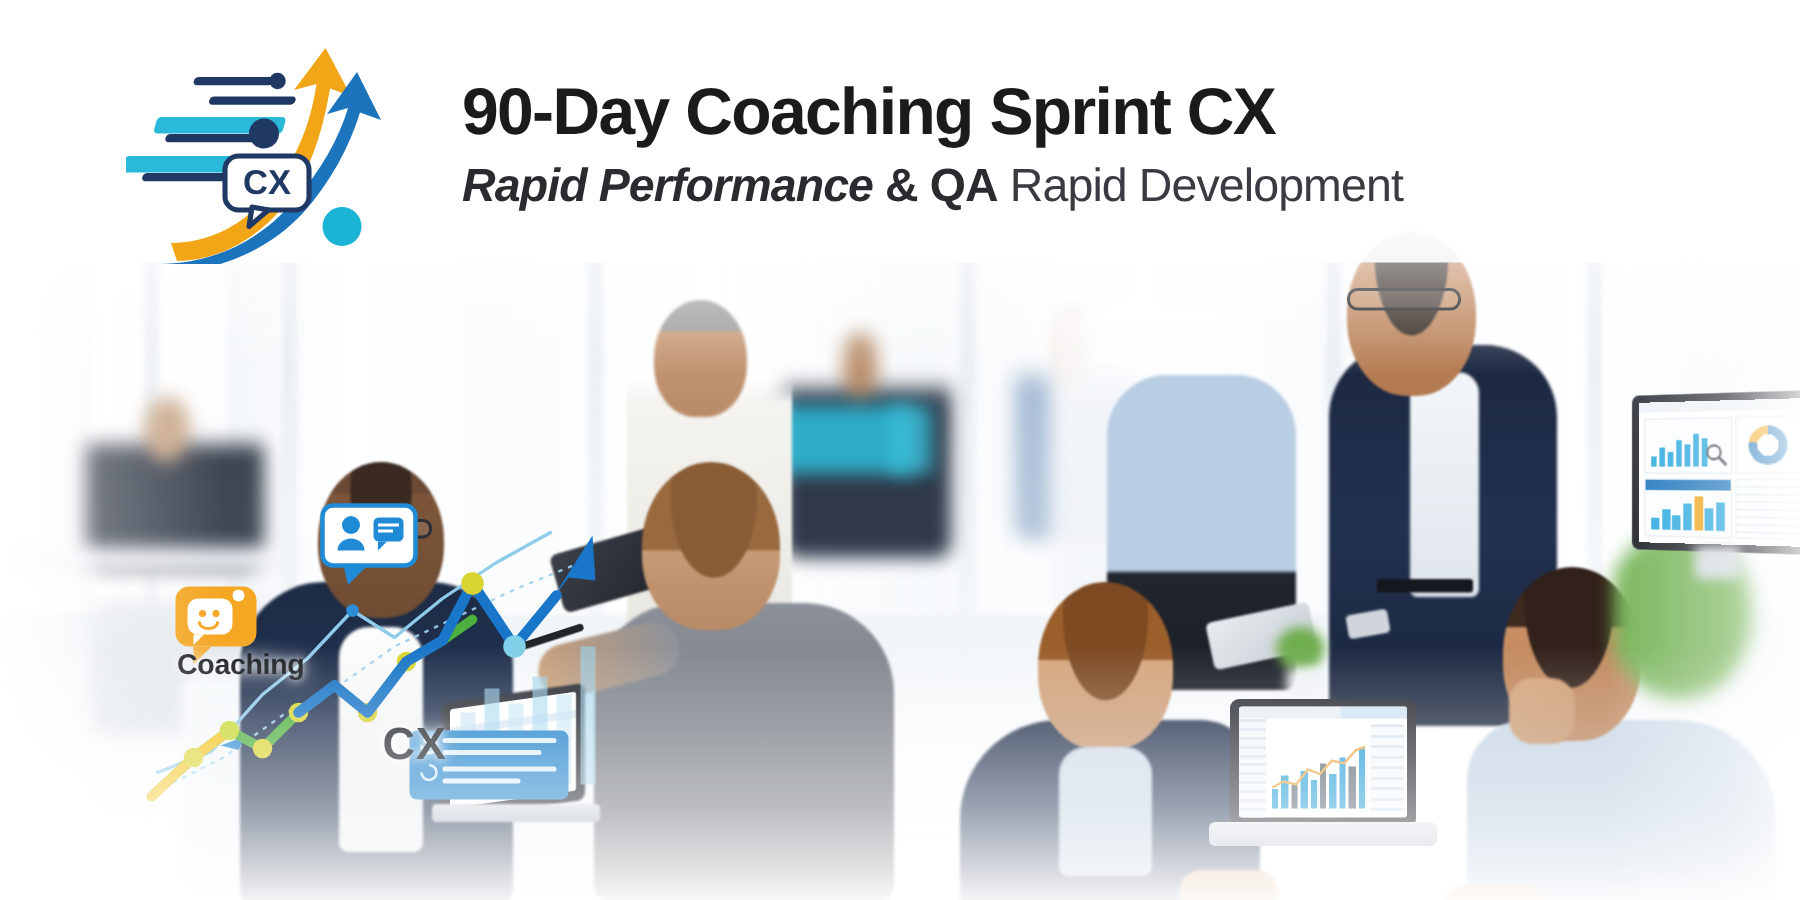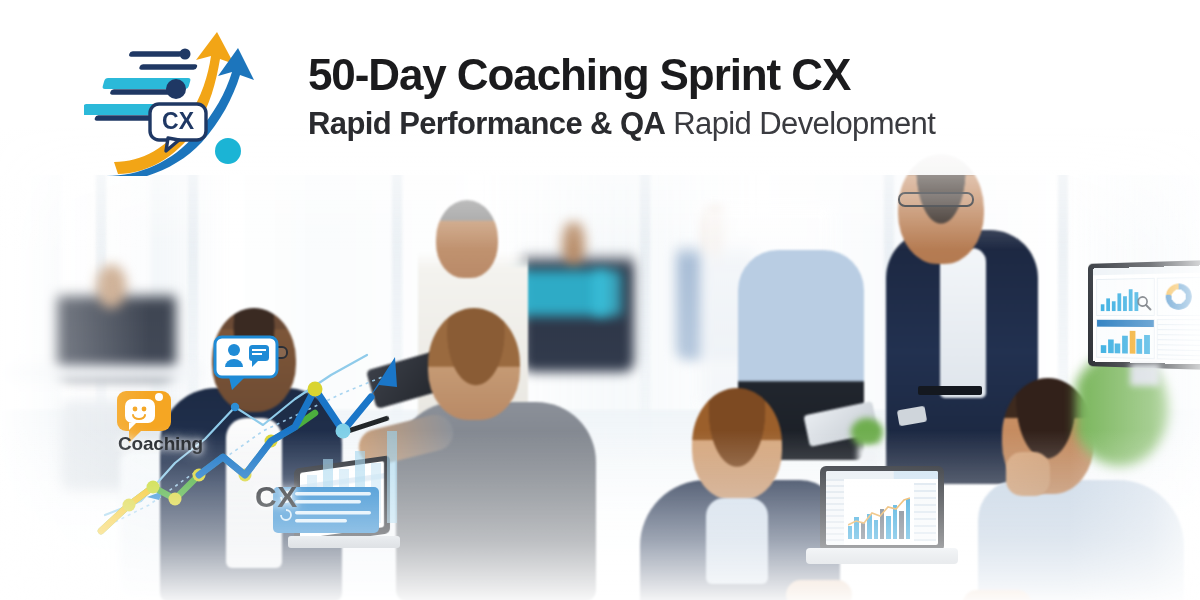--- a/index.html
+++ b/index.html
@@ -89,21 +89,21 @@
   #main-title {
     font-size: 44px; font-weight: 700; color: #1b1b1d;
     letter-spacing: -1.1px; line-height: 1.04;
     white-space: nowrap;
   }
   #subtitle {
     margin-top: 9px;
     font-size: 31px; color: #2a2b2f; letter-spacing: -.6px;
     white-space: nowrap; line-height: 1.1;
   }
-  .sub-strong { font-weight: 700; }
+  .sub-strong { font-weight: 700; font-style: italic; }
   .sub-mid    { font-weight: 600; }
   .sub-light  { font-weight: 300; color: #3a3b40; }
 
   
   #edge-fade {
     position: absolute; inset: 0; pointer-events: none; z-index: 25;
     background:
       linear-gradient(180deg, rgba(255,255,255,.98) 0px, rgba(255,255,255,.55) 168px, rgba(255,255,255,0) 250px, rgba(255,255,255,0) 430px, rgba(255,255,255,.55) 540px, rgba(255,255,255,.95) 600px),
       linear-gradient(90deg, rgba(255,255,255,.92) 0px, rgba(255,255,255,.25) 70px, rgba(255,255,255,0) 150px, rgba(255,255,255,0) 1070px, rgba(255,255,255,.35) 1150px, rgba(255,255,255,.8) 1200px);
   }
@@ -426,21 +426,21 @@
       <circle cx="144" cy="125" r="13" fill="#1BB4D5"></circle>
 
       <g>
         <rect x="66" y="78" width="56" height="36" rx="9" fill="#ffffff" stroke="#1F3864" stroke-width="3.4"></rect>
         <path d="M84,112 l-2,13 l13,-11 z" fill="#ffffff" stroke="#1F3864" stroke-width="3.4" stroke-linejoin="round"></path>
         <text x="94" y="103" text-anchor="middle" font-family="Liberation Sans, sans-serif" font-size="23" font-weight="700" fill="#1F3864">CX</text>
       </g>
     </svg>
 
     <div id="title-block">
-      <div id="main-title">50-Day Coaching Sprint CX</div>
+      <div id="main-title">90-Day Coaching Sprint CX</div>
       <div id="subtitle">
         <span class="sub-strong">Rapid Performance</span>
         <span class="sub-mid">&amp; QA</span>
         <span class="sub-light">Rapid Development</span>
       </div>
     </div>
   </div>
 
 </div>
 

